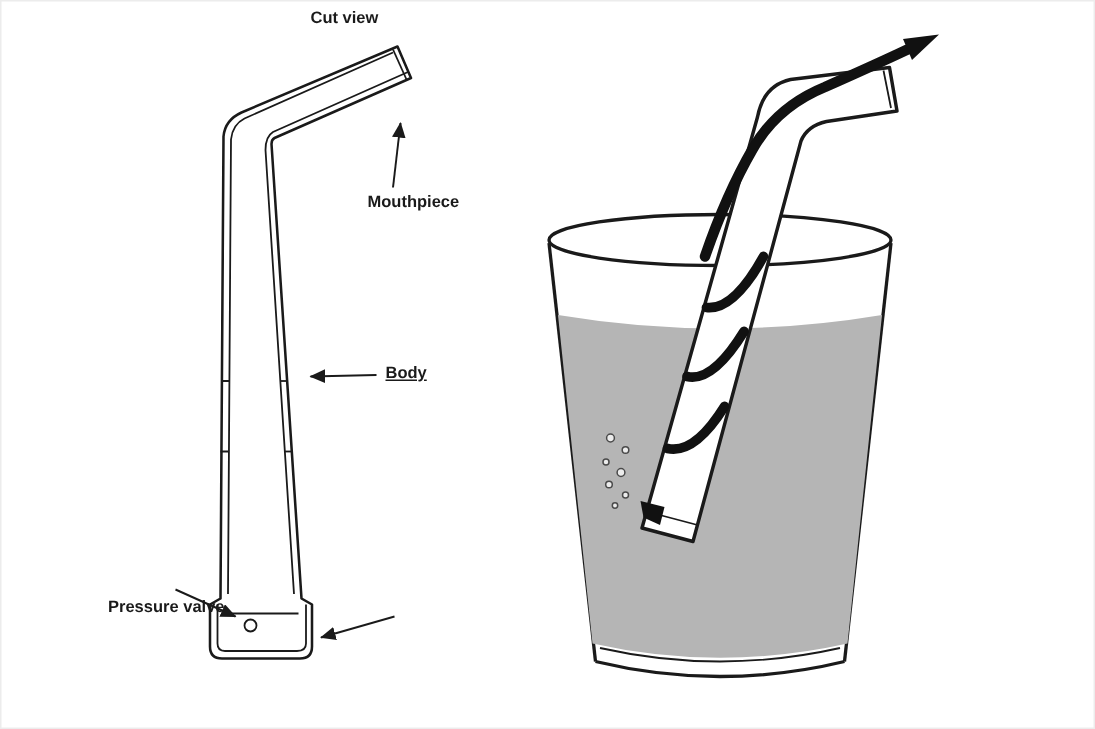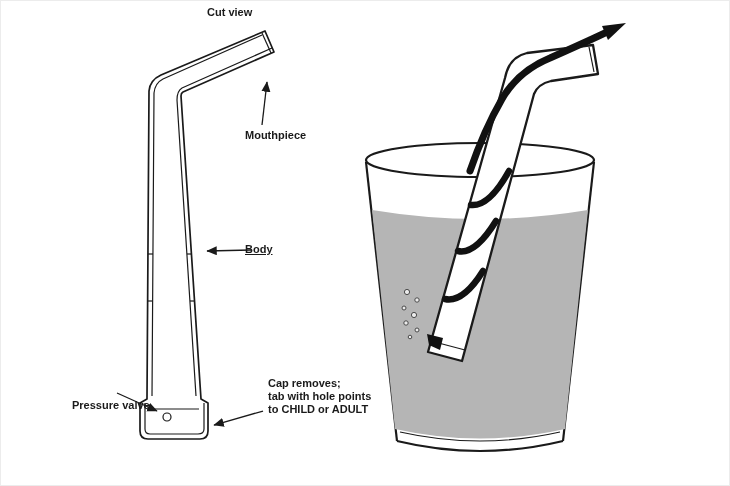--- a/index.html
+++ b/index.html
@@ -20,21 +20,21 @@
   .flow     { fill:none; stroke:#111111; stroke-width:7; stroke-linecap:round; }
   .stripe   { fill:none; stroke:#111111; stroke-width:6.5; stroke-linecap:round; }
   .bubble   { fill:#ececec; stroke:#4a4a4a; stroke-width:1; }
 
   .lbl {
     position:absolute; font-size:11px; font-weight:700; color:#1a1a1a;
     line-height:13px; white-space:nowrap;
   }
   .lbl-title      { left:195px; top:5px;margin-left:11px;   }
   .lbl-mouthpiece { left:244px; top:128px; }
-  .lbl-body       { left:244px; top:242px;text-decoration:underline; }
+  .lbl-body       { left:256px; top:242px;text-decoration:underline; }
   .lbl-valve      { left:71px;  top:398px; }
   .lbl-cap        { left:267px; top:376px; }
 </style>
 </head>
 <body>
 
 <div class="page">
 
   <svg width="730" height="486" viewBox="0 0 730 486">
     <defs>
@@ -115,19 +115,14 @@
   </svg>
 
   <div class="lbl lbl-title">Cut view</div>
 
   <div class="lbl lbl-mouthpiece">Mouthpiece</div>
 
   <div class="lbl lbl-body">Body</div>
 
   <div class="lbl lbl-valve">Pressure valve</div>
 
-  <div class="lbl lbl-cap">
-    <div>Cap removes;</div>
-    <div>tab with hole points</div>
-    <div>to CHILD or ADULT</div>
-  </div>
 
 </div>
 
 </body></html>

